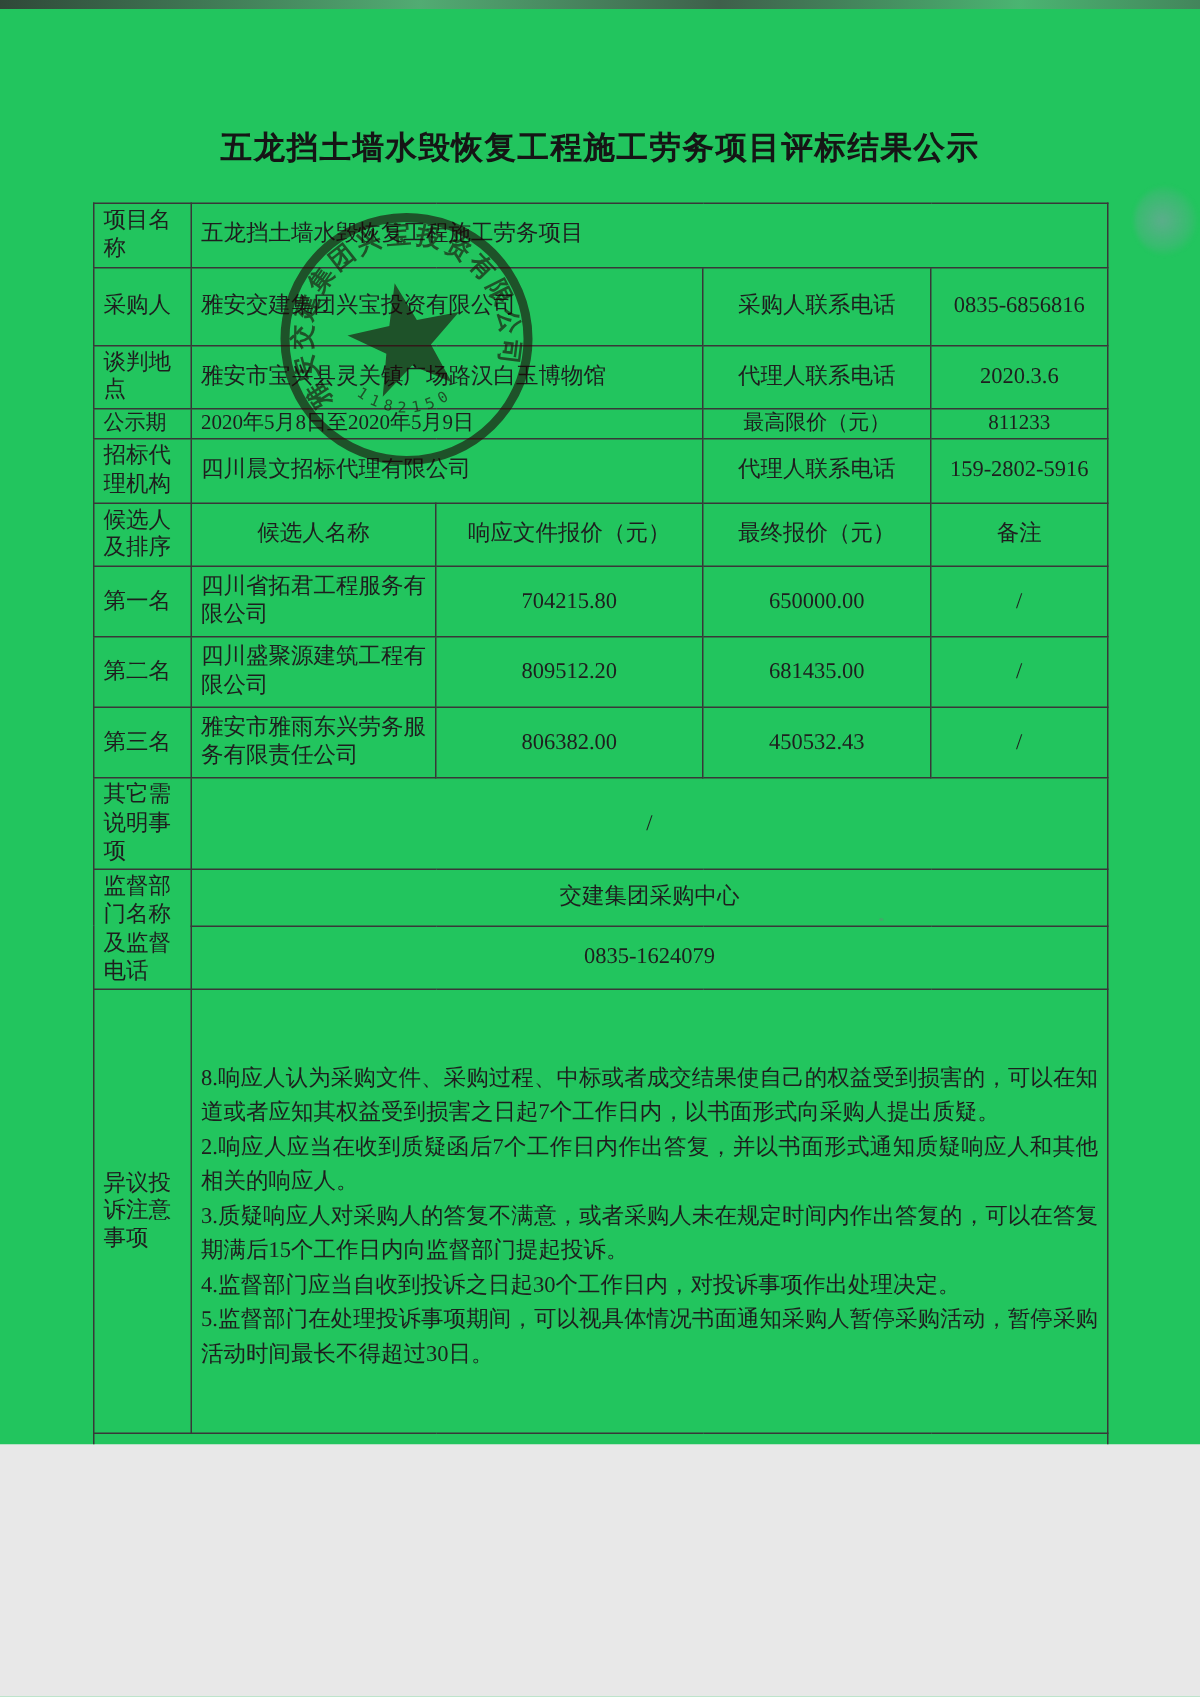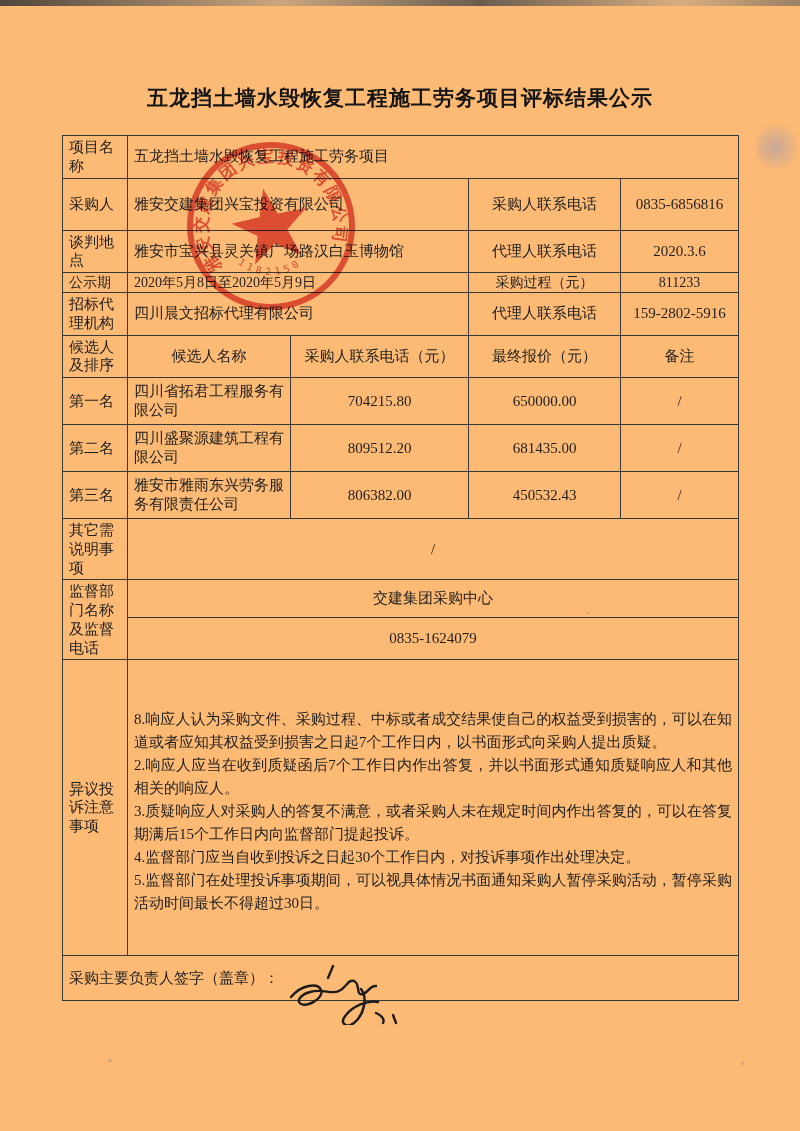--- a/index.html
+++ b/index.html
@@ -1,19 +1,19 @@
 <!DOCTYPE html>
 <html><head>
 <meta charset="utf-8">
 <style>
   * { box-sizing: border-box; }
   body { margin: 0; background: #e8e8e8; }
   .page {
-    position: relative; width: 800px; height: 1131px;
-    background: #fdba74; overflow: hidden;
+    position: relative; width: 800px; height: 963px;
+    background: #22c55e; overflow: hidden;
     font-family: "Liberation Serif", "DejaVu Serif", serif;
     color: #1e1e1e;
   }
   .scan-edge-top {
     position: absolute; top: 0; left: 0; width: 100%; height: 6px;
     background: linear-gradient(90deg, rgba(50,50,50,.85), rgba(140,140,140,.45) 35%,
                 rgba(70,70,70,.8) 60%, rgba(150,150,150,.35) 85%, rgba(90,90,90,.6));
   }
   .doc-title {
     position: absolute; top: 84px; left: 0; width: 100%;
@@ -78,33 +78,33 @@
       </tr>
       <tr style="height:37px">
         <td class="lbl">谈判地点</td>
         <td class="val" colspan="2">雅安市宝兴县灵关镇广场路汉白玉博物馆</td>
         <td class="ctr">代理人联系电话</td>
         <td class="ctr">2020.3.6</td>
       </tr>
       <tr style="height:20px" class="thin">
         <td class="lbl">公示期</td>
         <td class="val" colspan="2">2020年5月8日至2020年5月9日</td>
-        <td class="ctr">采购过程（元）</td>
+        <td class="ctr">最高限价（元）</td>
         <td class="ctr">811233</td>
       </tr>
       <tr style="height:32px">
         <td class="lbl">招标代理机构</td>
         <td class="val" colspan="2">四川晨文招标代理有限公司</td>
         <td class="ctr">代理人联系电话</td>
         <td class="ctr">159-2802-5916</td>
       </tr>
       <tr style="height:38px">
         <td class="lbl">候选人及排序</td>
         <td class="ctr">候选人名称</td>
-        <td class="ctr">采购人联系电话（元）</td>
+        <td class="ctr">响应文件报价（元）</td>
         <td class="ctr">最终报价（元）</td>
         <td class="ctr">备注</td>
       </tr>
       <tr style="height:47px">
         <td class="lbl">第一名</td>
         <td class="val">四川省拓君工程服务有限公司</td>
         <td class="ctr">704215.80</td>
         <td class="ctr">650000.00</td>
         <td class="ctr">/</td>
       </tr>

